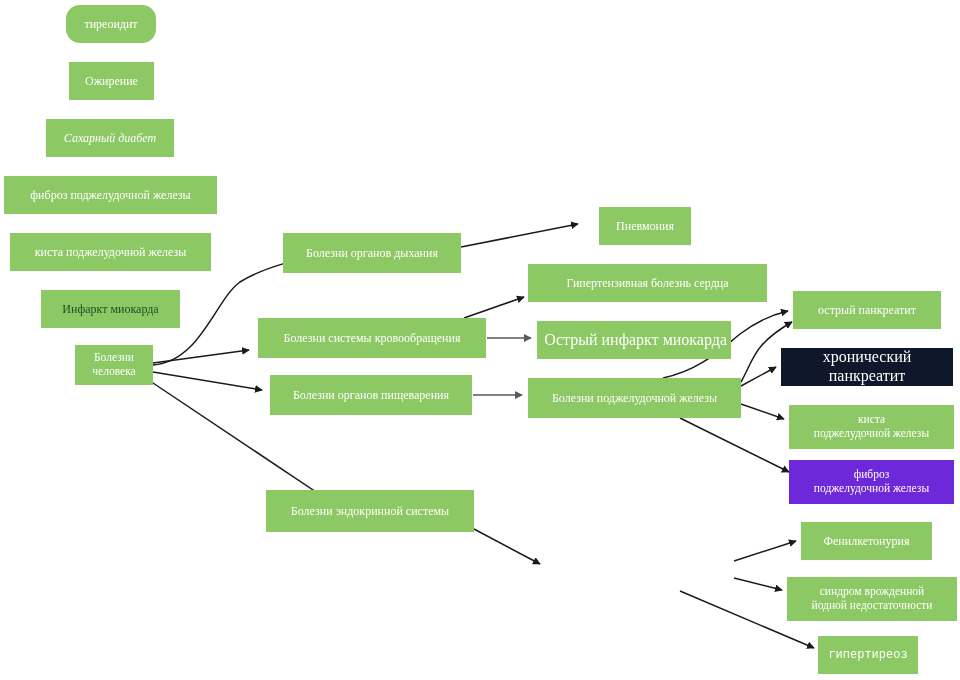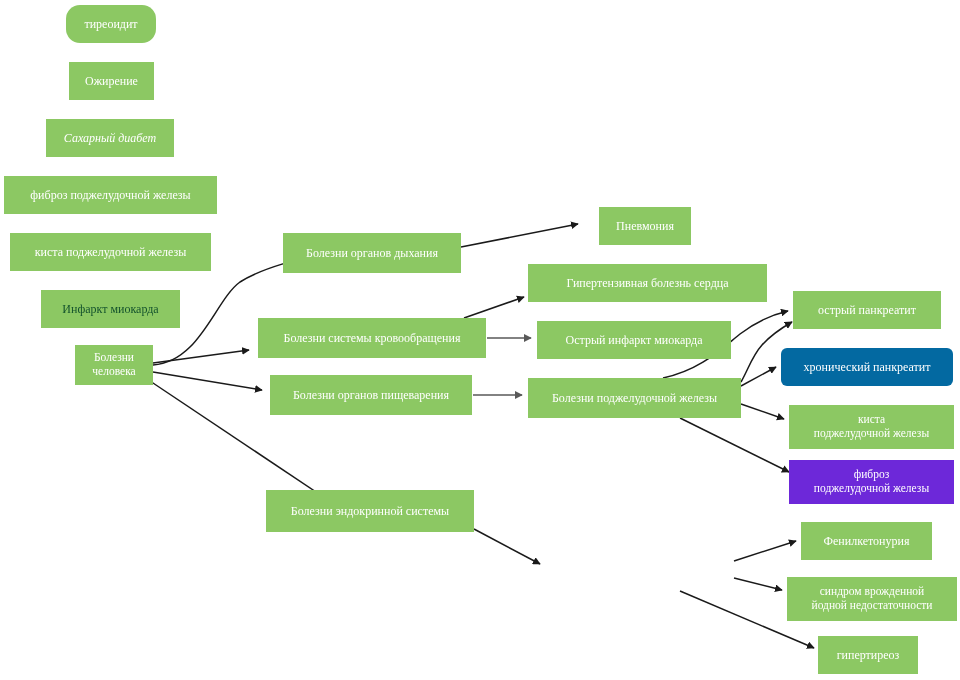--- a/index.html
+++ b/index.html
@@ -118,45 +118,45 @@
       </div>
       <div class="node" style="left: 266px; top: 490px; width: 208px; height: 42px; background: rgb(140, 200, 99); color: rgb(255, 255, 255); font-size: 12px;">
         <span class="node-label">Болезни эндокринной системы</span>
       </div>
       <div class="node" style="left: 584px; top: 207px; width: 92px; height: 38px; background: rgb(140, 200, 99); color: rgb(255, 255, 255); font-size: 12px; margin-left: 15px;">
         <span class="node-label">Пневмония</span>
       </div>
       <div class="node" style="left: 528px; top: 264px; width: 239px; height: 38px; background: rgb(140, 200, 99); color: rgb(255, 255, 255); font-size: 12px;">
         <span class="node-label">Гипертензивная болезнь сердца</span>
       </div>
-      <div class="node" style="left: 537px; top: 321px; width: 194px; height: 38px; background: rgb(140, 200, 99); color: rgb(255, 255, 255); font-size: 12px;">
+      <div class="node" style="left: 537px; top: 321px; width: 194px; height: 38px; background: rgb(140, 200, 99); color: rgb(255, 255, 255); font-size: 16px; text-align: right;">
         <span class="node-label">Острый инфаркт миокарда</span>
       </div>
       <div class="node" style="left: 528px; top: 378px; width: 213px; height: 40px; background: rgb(140, 200, 99); color: rgb(255, 255, 255); font-size: 12px;">
         <span class="node-label">Болезни поджелудочной железы</span>
       </div>
       <div class="node" style="left: 793px; top: 291px; width: 148px; height: 38px; background: rgb(140, 200, 99); color: rgb(255, 255, 255); font-size: 12px;">
         <span class="node-label">острый панкреатит</span>
       </div>
-      <div class="node" style="left: 781px; top: 348px; width: 172px; height: 38px; background: #0369a1; color: rgb(255, 255, 255); font-size: 12px; border-radius: 6px;">
+      <div class="node" style="left: 781px; top: 348px; width: 172px; height: 38px; background: #0f172a; color: rgb(255, 255, 255); font-size: 16px;">
         <span class="node-label">хронический панкреатит</span>
       </div>
       <div class="node" style="left: 789px; top: 405px; width: 165px; height: 44px; background: rgb(140, 200, 99); color: rgb(255, 255, 255); font-size: 11.5px;">
         <span class="node-label">киста
 поджелудочной железы</span>
       </div>
       <div class="node" style="left: 789px; top: 460px; width: 165px; height: 44px; background: #6d28d9; color: rgb(255, 255, 255); font-size: 11.5px;">
         <span class="node-label">фиброз
 поджелудочной железы</span>
       </div>
       <div class="node" style="left: 801px; top: 522px; width: 131px; height: 38px; background: rgb(140, 200, 99); color: rgb(255, 255, 255); font-size: 12px;">
         <span class="node-label">Фенилкетонурия</span>
       </div>
       <div class="node" style="left: 787px; top: 577px; width: 170px; height: 44px; background: rgb(140, 200, 99); color: rgb(255, 255, 255); font-size: 11.5px;">
         <span class="node-label">синдром врожденной
 йодной недостаточности</span>
       </div>
-      <div class="node" style="left: 818px; top: 636px; width: 100px; height: 38px; background: rgb(140, 200, 99); color: rgb(255, 255, 255); font-size: 12px;">
+      <div class="node" style="left: 818px; top: 636px; width: 100px; height: 38px; background: rgb(140, 200, 99); color: rgb(255, 255, 255); font-size: 12px; font-family: Liberation Mono, monospace;">
         <span class="node-label">гипертиреоз</span>
       </div>
     </div>
 
 </div>
 
 </body></html>

